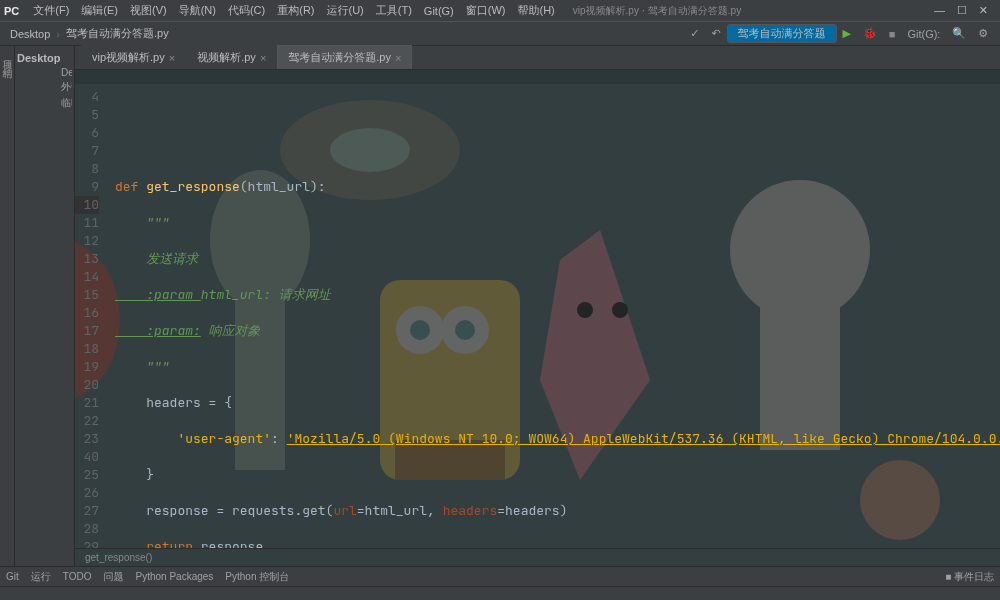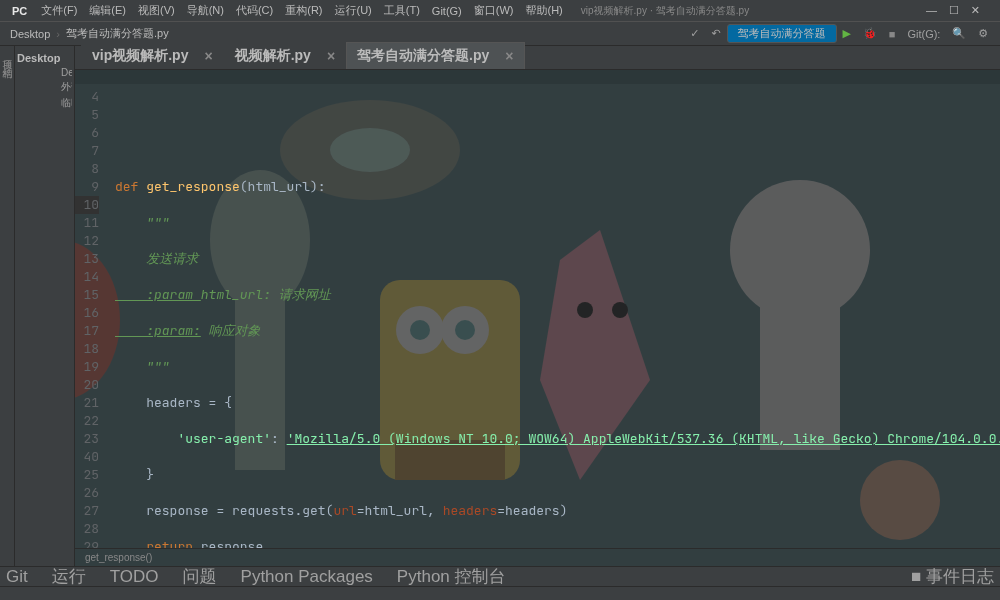--- a/index.html
+++ b/index.html
@@ -1,53 +1,53 @@
 <!DOCTYPE html>
 <html><head>
 <meta charset="utf-8">
 <style>
 * { margin:0; padding:0; box-sizing:border-box; }
 body { width:1000px; height:600px; font-family:"Segoe UI",sans-serif; font-size:12px; background:#3c3f41; color:#bbbbbb; overflow:hidden; position:relative; }
-.menubar { height:22px; background:#3c3f41; display:flex; align-items:center; padding:0 12px; font-size:11px; border-bottom:1px solid #515151; }
+.menubar { height:22px; background:#3c3f41; display:flex; align-items:center; padding:0 4px; font-size:11px; border-bottom:1px solid #515151; }
 .menubar .logo { margin-right:8px; color:#e8e8e8; font-weight:bold; }
 .menubar .mitem { padding:2px 6px; cursor:pointer; }
 .menubar .title { margin-left:12px; color:#888; font-size:10px; }
 .winbtns { margin-left:auto; display:flex; gap:12px; padding-right:8px; }
 .winbtns span { cursor:pointer; }
 .toolbar { height:24px; background:#3c3f41; display:flex; align-items:center; font-size:11px; border-bottom:1px solid #2b2b2b; padding:0 6px; }
 .toolbar .path { padding:0 4px; }
 .toolbar .sep { color:#666; padding:0 2px; }
 .toolbar .spacer { flex:1; }
 .toolbtn { padding:2px 6px; cursor:pointer; color:#a0a0a0; }
 .runselect { background:#0369a1; border:1px solid #555; padding:1px 10px; border-radius:3px; font-size:11px; }
 .play { color:#62b543; }
 .body { display:flex; height:calc(600px - 22px - 24px - 20px - 14px); position:relative; }
 .leftgutter { width:20px; background:#3c3f41; border-right:1px solid #2b2b2b; display:flex; flex-direction:column; align-items:center; gap:8px; padding-top:6px; }
 .leftgutter span { writing-mode:vertical-rl; font-size:10px; color:#8a8a8a; cursor:pointer; }
 .project { width:60px; background:#3c3f41; border-right:1px solid #2b2b2b; font-size:10px; padding:4px 2px; }
 .project .hdr { color:#bbb; font-weight:bold; padding:2px 0; font-size:11px; }
 .project .node { padding:1px 0 1px 6px; color:#a0a0a0; white-space:nowrap; overflow:hidden;margin-left:38px; }
 .editor { flex:1; display:flex; flex-direction:column; background:rgba(43,43,43,0.55); position:relative; }
 .tabs { height:24px; display:flex; align-items:end; background:#3c3f41; border-bottom:1px solid #2b2b2b; padding-left:6px; }
-.tab { padding:4px 10px; font-size:14px; background:#3c3f41; border:1px solid transparent; border-bottom:none; cursor:pointer; display:flex; align-items:center; gap:16px;font-weight:bold; }
+.tab { padding:4px 10px; font-size:11px; background:#3c3f41; border:1px solid transparent; border-bottom:none; cursor:pointer; display:flex; align-items:center; gap:4px; }
 .tab.active { background:#4e5254; border:1px solid #555; border-bottom:none; }
 .tab .x { color:#888; }
 .topstrip { height:14px; display:flex; justify-content:flex-end; align-items:center; padding:0 10px; font-size:10px; background:rgba(0,0,0,0.1); }
 .code { flex:1; display:flex; font-family:"JetBrains Mono","Consolas",monospace; font-size:13px; line-height:18px; overflow:hidden; }
 .gutter { width:30px; text-align:right; padding:4px 6px 0 0; color:#606366; }
 .codebody { flex:1; padding:4px 0 0 10px; white-space:pre; color:#a9b7c6; }
 .kw { color:#cc7832; }
 .fn { color:#ffc66d; }
-.str { color:#86efac; }
+.str { color:#eab308; }
 .doc { color:#629755; font-style:italic; }
 .tag { color:#629755; font-style:italic; text-decoration:underline; }
 .par { color:#aa4926; }
 .hl10 { background:#323232; }
 .crumb { height:18px; padding:0 10px; font-size:10px; color:#888; border-top:1px solid #2b2b2b; display:flex; align-items:center; }
-.bottombar { height:20px; background:#3c3f41; display:flex; align-items:center; font-size:17px; border-top:1px solid #2b2b2b; padding:0 6px; gap:24px; }
+.bottombar { height:20px; background:#3c3f41; display:flex; align-items:center; font-size:10px; border-top:1px solid #2b2b2b; padding:0 6px; gap:12px; }
 .bottombar .btn { cursor:pointer; color:#a0a0a0; }
 .statusbar { height:14px; background:#3c3f41; display:flex; align-items:center; font-size:10px; border-top:1px solid #2b2b2b; padding:0 6px; color:#888; }
 .statusbar .right { margin-left:auto; display:flex; gap:10px; }
 .eventlog { color:#c75450; margin-left:auto; }
 .bg { position:absolute; inset:0; z-index:-1; opacity:0.55; }
 .bg svg { width:100%; height:100%; }
 </style>
 </head>
 <body>
 

